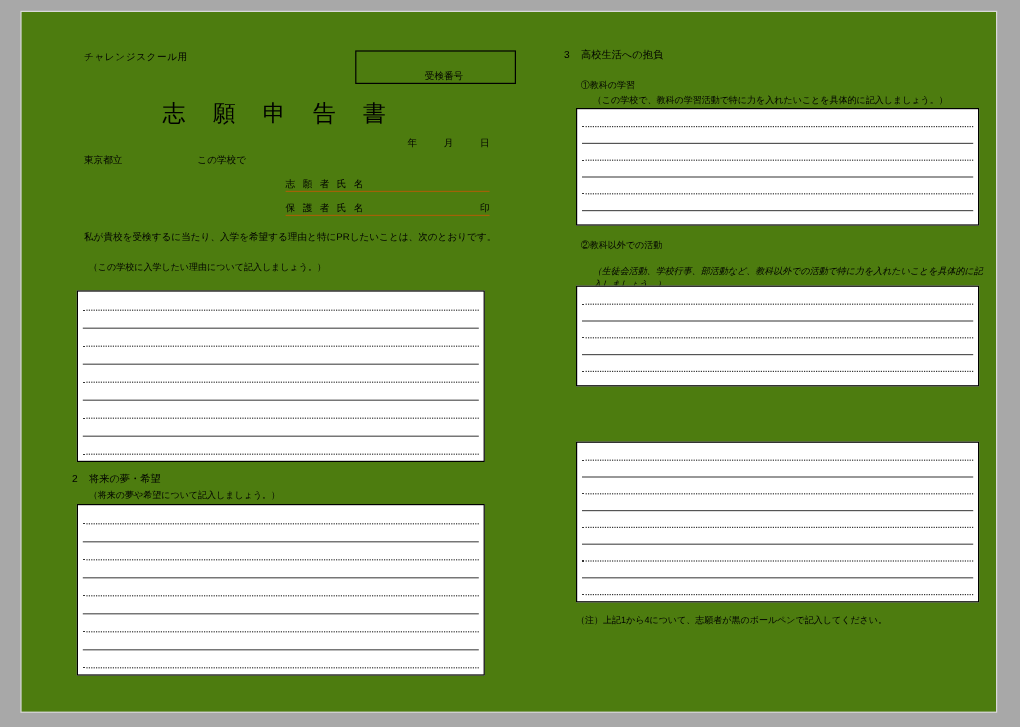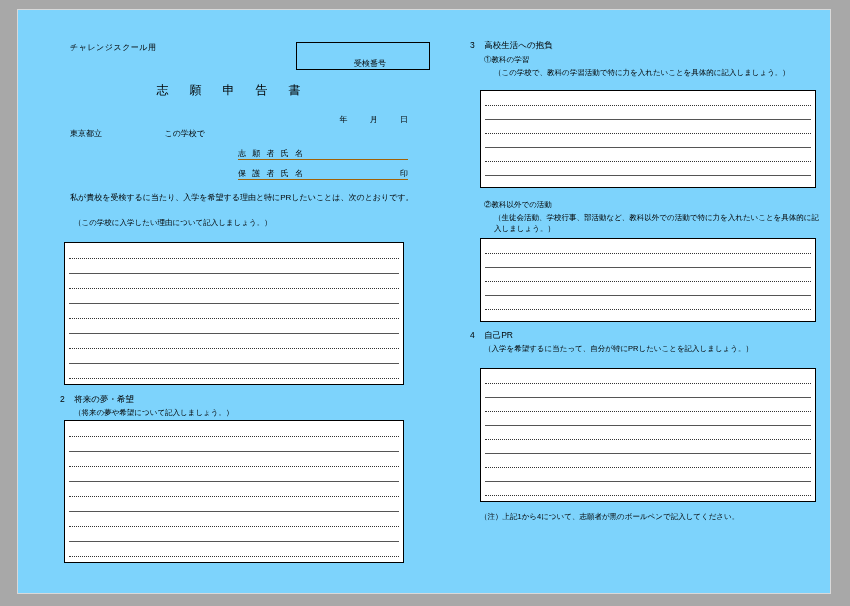--- a/index.html
+++ b/index.html
@@ -10,21 +10,21 @@
     height: 606px;
     overflow: hidden;
     font-family: "Liberation Sans", sans-serif;
   }
   #page {
     position: absolute;
     left: 18px;
     top: 10px;
     width: 812px;
     height: 583px;
-    background: #7dd3fc;
+    background: #4d7c0f;
     box-shadow: 0 0 0 1px #d9d9d9;
   }
   .col {
     position: absolute;
     top: 0;
     height: 583px;
   }
   .col-left  { left: 30px;  width: 370px; }
   .col-right { left: 440px; width: 360px; }
 
@@ -40,21 +40,21 @@
     box-sizing: border-box;
   }
   .recv-label {
     position: absolute; left: 258px; top: 48px;
     font-size: 8px;
     margin-left: 48px;
   }
   .doc-title {
     position: absolute; left: 0; top: 72px; width: 370px;
     text-align: center;
-    font-size: 12px;
+    font-size: 19px;
     letter-spacing: 9px;
     font-family: "Liberation Serif", serif;
     font-weight: normal;
   }
   .date-line {
     position: absolute; right: 10px; top: 104px;
     font-size: 8px;
     letter-spacing: 0;
   }
   .date-line span { margin-left: 20px; }
@@ -200,52 +200,44 @@
   </div>
 
   <div class="col col-right">
 
     <div class="sec" style="top:30px;">
       <div class="num">
         <span>3</span>
         &nbsp;&nbsp;
         <span>高校生活への抱負</span>
       </div>
-      <div class="sub2" style="padding-left:14px; margin-top:3px;">①教科の学習</div>
+      <div class="sub2" style="padding-left:14px; margin-top:14px;">①教科の学習</div>
       <div class="sub2" style="padding-left:24px; margin-top:2px;">（この学校で、教科の学習活動で特に力を入れたいことを具体的に記入しましょう。）</div>
     </div>
     <div class="rulebox" id="box3a" style="left:22px; top:80px; width:336px; height:98px;">
         <div class="rl" style="top: 14px;"></div>
         <div class="rl solid" style="top: 28px;"></div>
         <div class="rl" style="top: 42px;"></div>
         <div class="rl solid" style="top: 56px;"></div>
         <div class="rl" style="top: 70px;"></div>
         <div class="rl solid" style="top: 84px;"></div>
       </div>
 
     <div class="sec" style="top:190px;">
       <div class="sub2" style="padding-left:14px;">②教科以外での活動</div>
-      <div class="sub2" style="padding-left:24px; margin-top:2px;">（生徒会活動、学校行事、部活動など、教科以外での活動で特に力を入れたいことを具体的に記入しましょう。）</div>
+      <div class="sub2" style="padding-left:24px; margin-top:10px;font-style:italic;">（生徒会活動、学校行事、部活動など、教科以外での活動で特に力を入れたいことを具体的に記入しましょう。）</div>
     </div>
     <div class="rulebox" id="box3b" style="left:22px; top:228px; width:336px; height:84px;">
         <div class="rl" style="top: 14px;"></div>
         <div class="rl solid" style="top: 28px;"></div>
         <div class="rl" style="top: 42px;"></div>
         <div class="rl solid" style="top: 56px;"></div>
         <div class="rl" style="top: 70px;"></div>
       </div>
 
-    <div class="sec" style="top:320px;">
-      <div class="num">
-        <span>4</span>
-        &nbsp;&nbsp;
-        <span>自己PR</span>
-      </div>
-      <div class="sub">（入学を希望するに当たって、自分が特にPRしたいことを記入しましょう。）</div>
-    </div>
     <div class="rulebox" id="box4" style="left:22px; top:358px; width:336px; height:134px;">
         <div class="rl" style="top: 14px;"></div>
         <div class="rl solid" style="top: 28px;"></div>
         <div class="rl" style="top: 42px;"></div>
         <div class="rl solid" style="top: 56px;"></div>
         <div class="rl" style="top: 70px;"></div>
         <div class="rl solid" style="top: 84px;"></div>
         <div class="rl" style="top: 98px;"></div>
         <div class="rl solid" style="top: 112px;"></div>
         <div class="rl" style="top: 126px;"></div>

